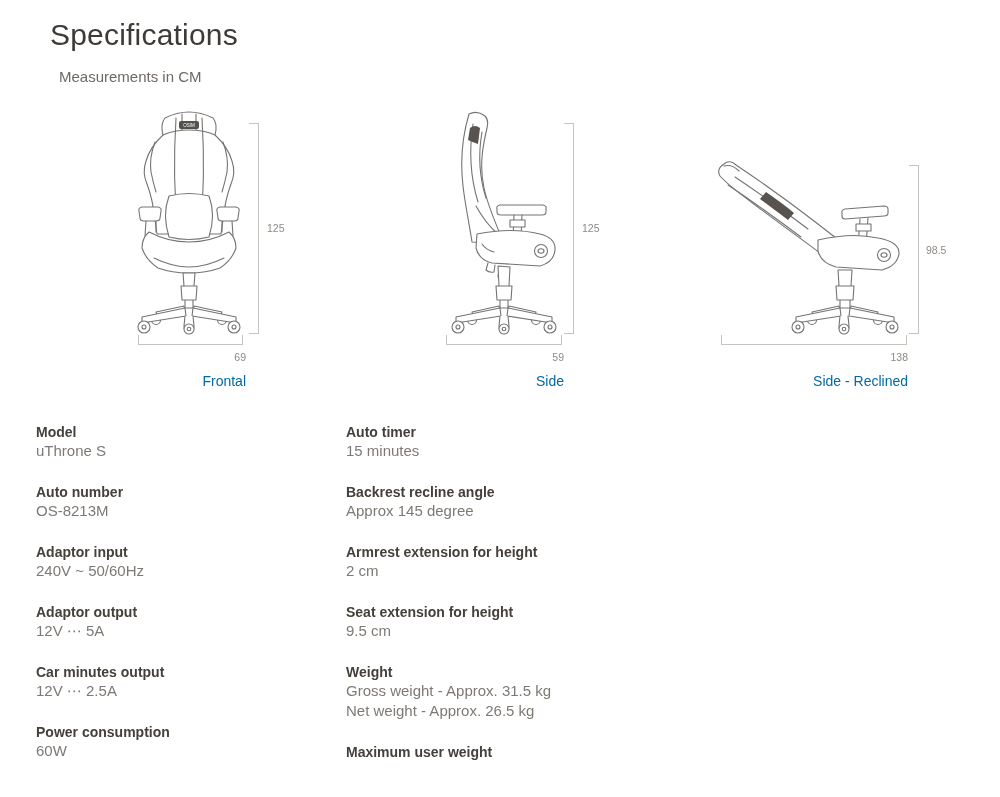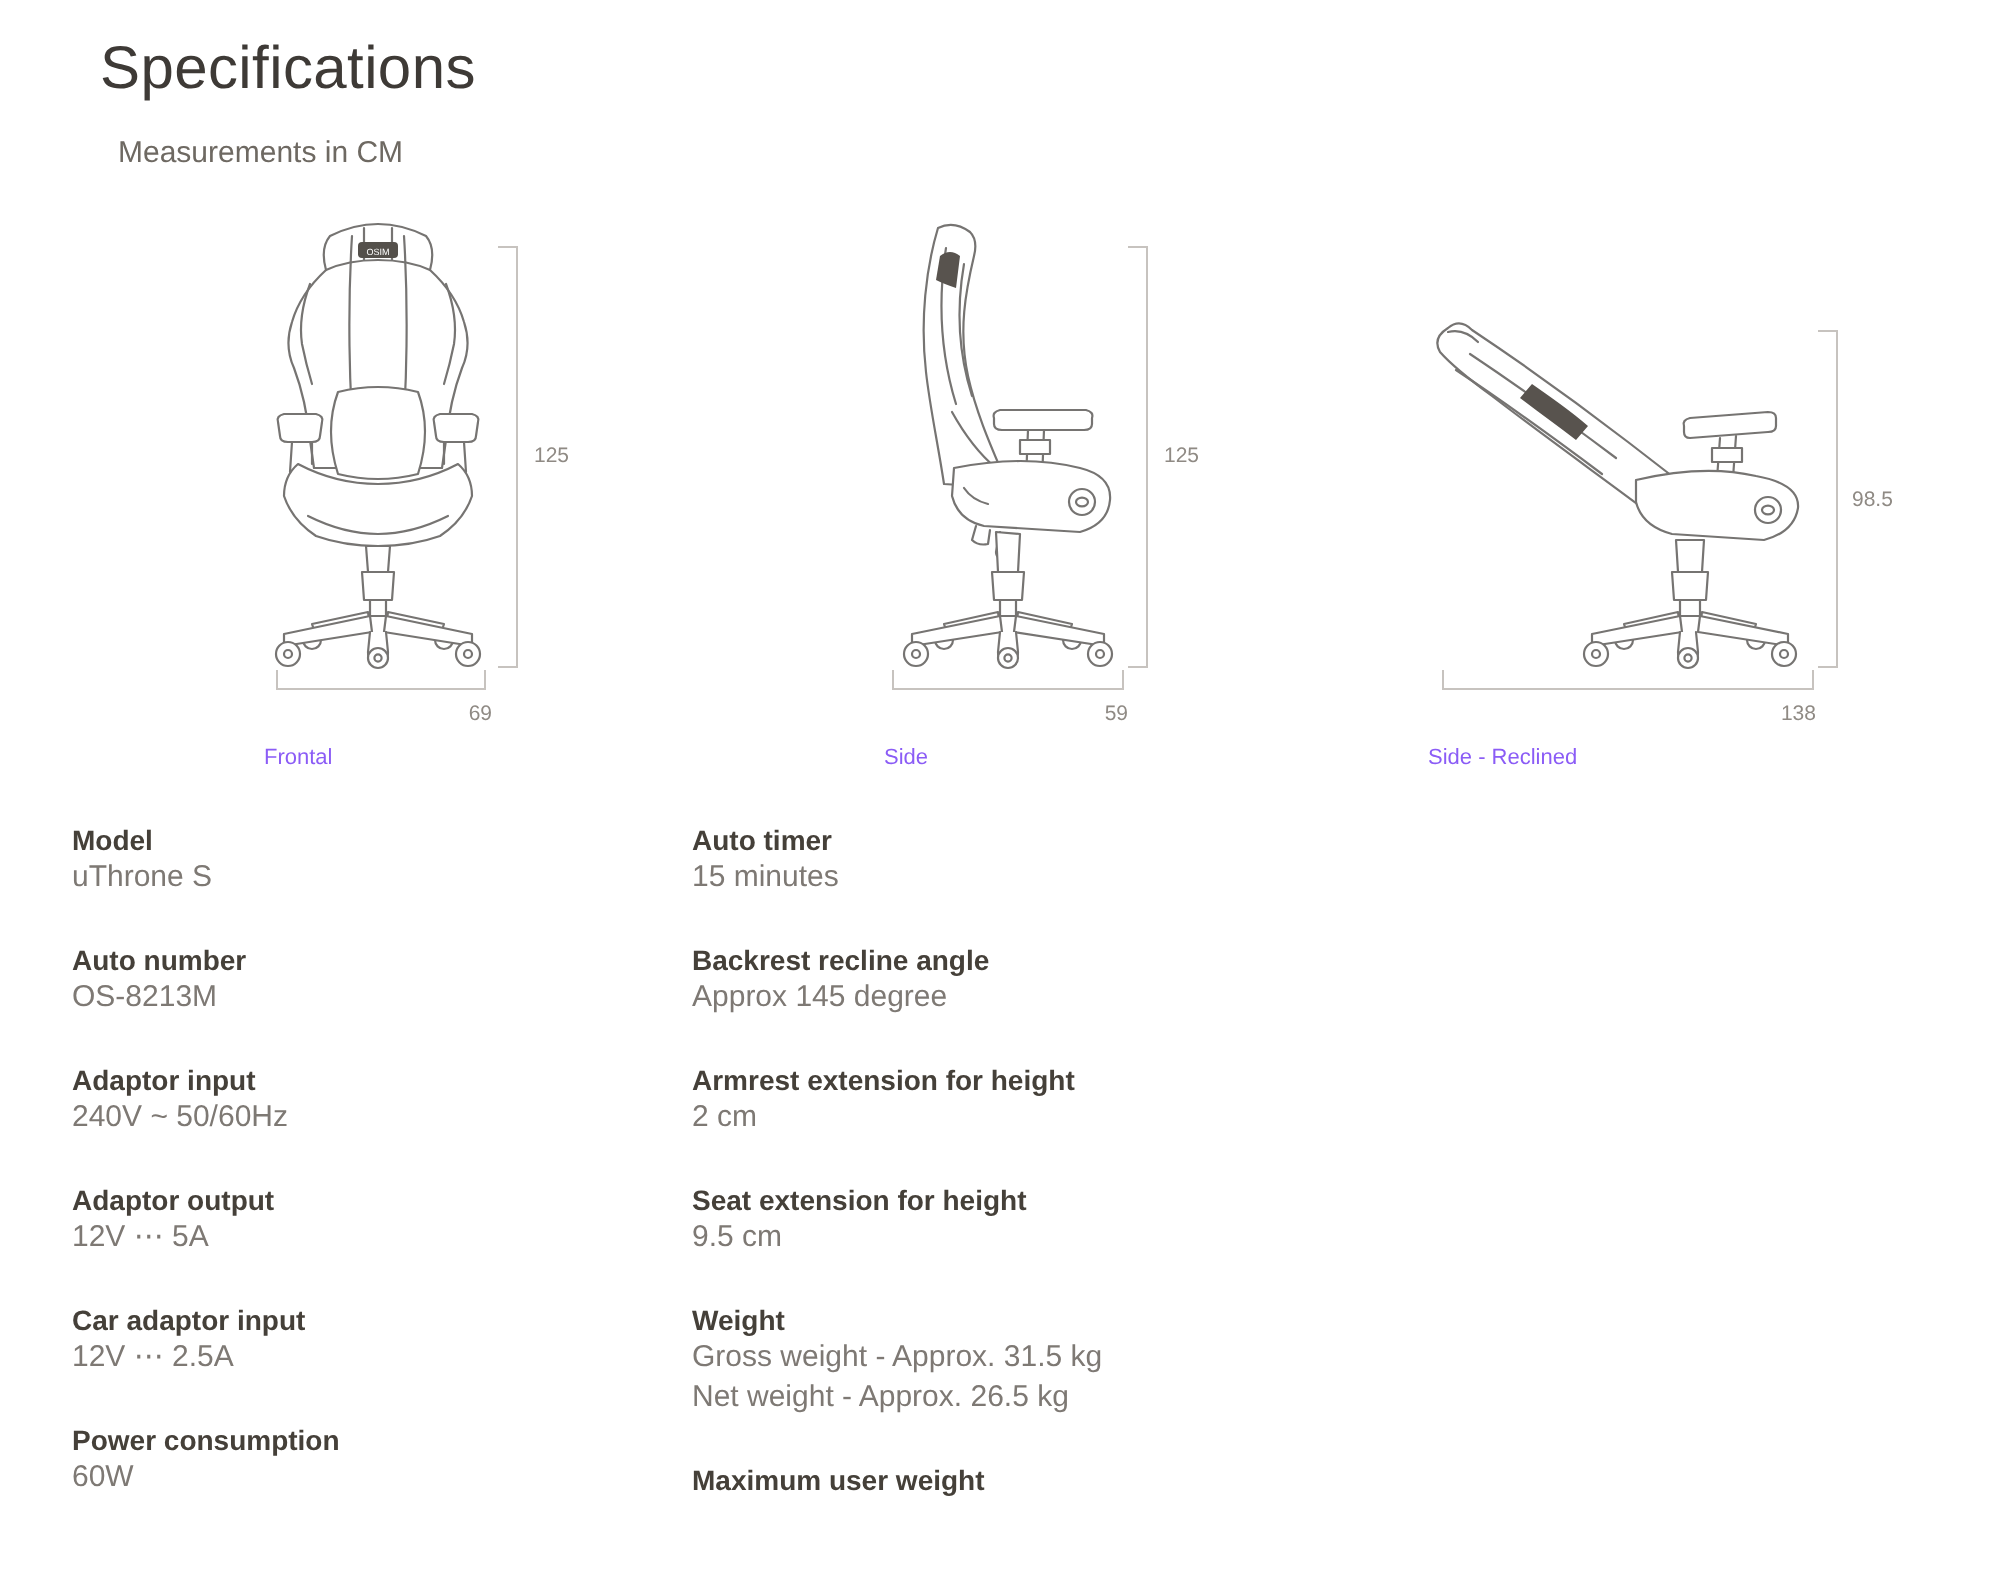--- a/index.html
+++ b/index.html
@@ -23,22 +23,22 @@
     content:""; position:absolute; left:-9px; width:10px; height:1px; background:#c7c3bf;
   }
   .vdim::before { top:0; } .vdim::after { bottom:0; }
   .hdim { position:absolute; height:1px; background:#c7c3bf; }
   .hdim::before, .hdim::after {
     content:""; position:absolute; top:-9px; width:1px; height:10px; background:#c7c3bf;
   }
   .hdim::before { left:0; } .hdim::after { right:0; }
   .dim-num { position:absolute; font-size:10.5px; color:#8f8a84; }
   .dim-num.center { text-align:right; }
-  .fig-caption { position:absolute; font-size:11px; color:#8b5cf6; text-align:left; }
-  .spec-col { position:absolute; top:411px; }
+  .fig-caption { position:absolute; font-size:14px; color:#0369a1; text-align:right; }
+  .spec-col { position:absolute; top:423px; }
   .spec-col.left { left:36px; width:290px; }
   .spec-col.right { left:346px; width:420px; }
   .spec-item { margin-bottom:22.5px; }
   .spec-label { font-size:14px; font-weight:700; color:#454039; line-height:18px; }
   .spec-value { font-size:15px; color:#7e7974; line-height:19.5px; }
 </style>
 </head>
 <body>
 
 <div class="page">
@@ -170,21 +170,21 @@
     </div>
     <div class="spec-item">
       <div class="spec-label">Adaptor input</div>
       <div class="spec-value">240V ~ 50/60Hz</div>
     </div>
     <div class="spec-item">
       <div class="spec-label">Adaptor output</div>
       <div class="spec-value">12V ⋯ 5A</div>
     </div>
     <div class="spec-item">
-      <div class="spec-label">Car adaptor input</div>
+      <div class="spec-label">Car minutes output</div>
       <div class="spec-value">12V ⋯ 2.5A</div>
     </div>
     <div class="spec-item">
       <div class="spec-label">Power consumption</div>
       <div class="spec-value">60W</div>
     </div>
   </div>
 
   <div class="spec-col right">
     <div class="spec-item">

